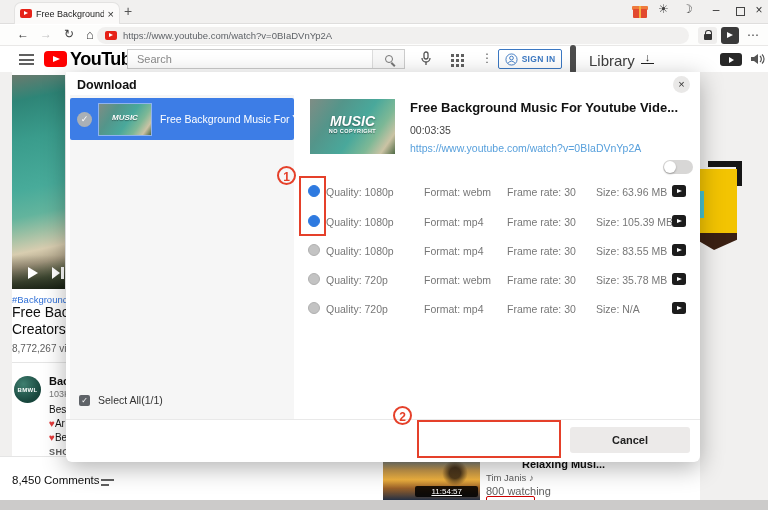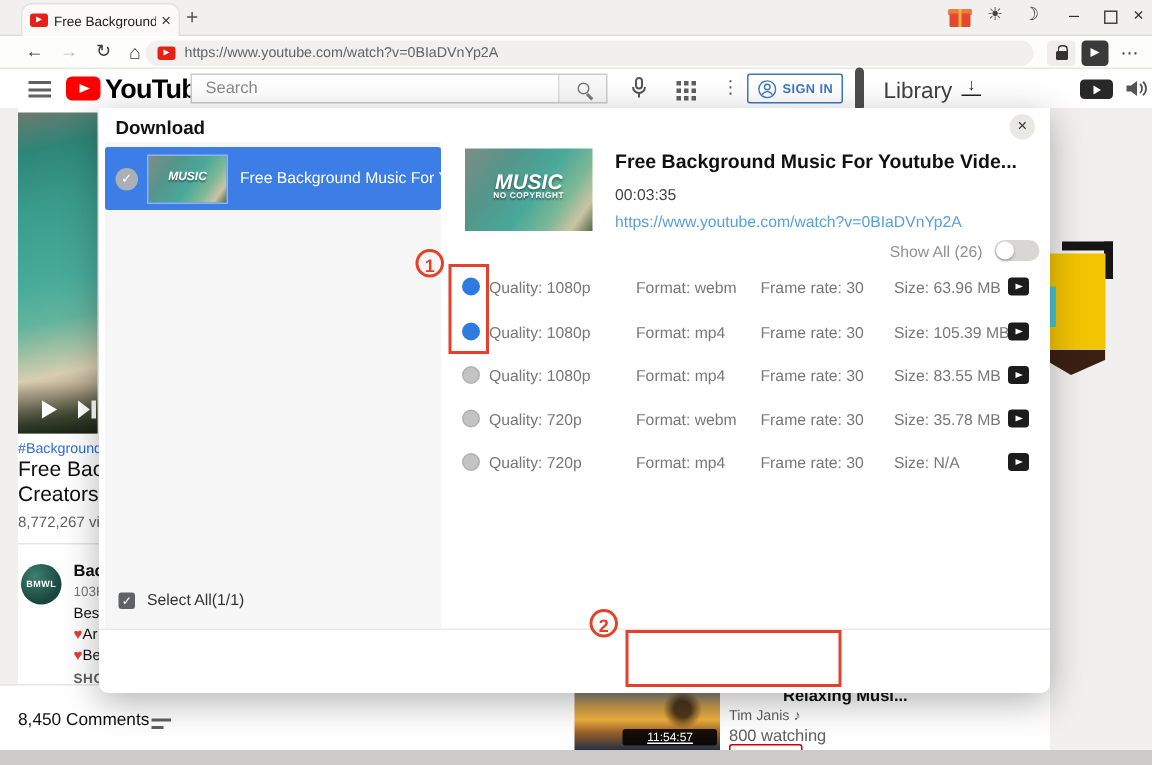--- a/index.html
+++ b/index.html
@@ -287,21 +287,20 @@
       </div>
     </div>
 
     <div class="big-thumb">
       <span class="mword">MUSIC</span>
       <span class="mword2">NO COPYRIGHT</span>
     </div>
     <span class="v-title">Free Background Music For Youtube Vide...</span>
     <span class="v-dur">00:03:35</span>
     <span class="v-url">https://www.youtube.com/watch?v=0BIaDVnYp2A</span>
-    <span class="showall-label">Show All (26)</span>
     <span class="toggle">
         <span class="knob"></span>
       </span>
 
     <div class="fmt-row" style="top:104px;">
       <span class="radio on"></span>
       <span class="fcell fc-q">Quality: 1080p</span>
       <span class="fcell fc-f">Format: webm</span>
       <span class="fcell fc-r">Frame rate: 30</span>
       <span class="fcell fc-s">Size: 63.96 MB</span>
@@ -334,20 +333,21 @@
     <div class="fmt-row" style="top:221px;">
       <span class="radio"></span>
       <span class="fcell fc-q">Quality: 720p</span>
       <span class="fcell fc-f">Format: mp4</span>
       <span class="fcell fc-r">Frame rate: 30</span>
       <span class="fcell fc-s">Size: N/A</span>
       <span class="fplay"></span>
     </div>
 
     <div class="dlg-footline"></div>
+    <div class="btn-cancel">Cancel</div>
   </div>
 
   <div class="ann-circle" style="left:277px;top:166px;">1</div>
   <div class="ann-rect" style="left:299px;top:176px;width:27px;height:60px;"></div>
   <div class="ann-circle" style="left:393px;top:406px;">2</div>
   <div class="ann-rect" style="left:417px;top:420px;width:144px;height:38px;"></div>
 
 </div>
 
 </body></html>

